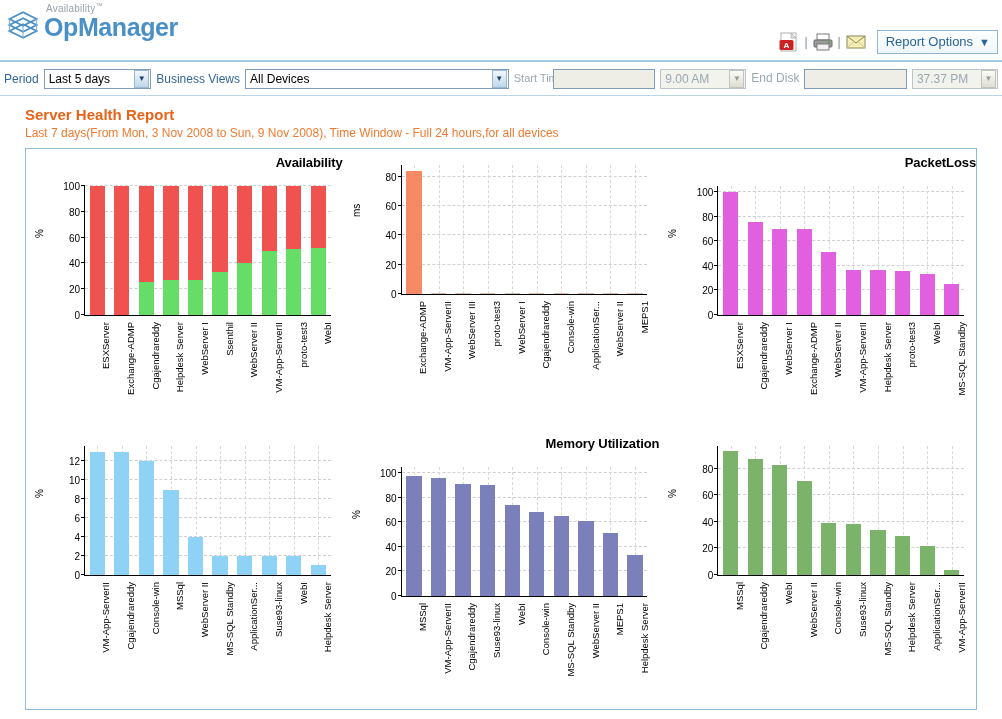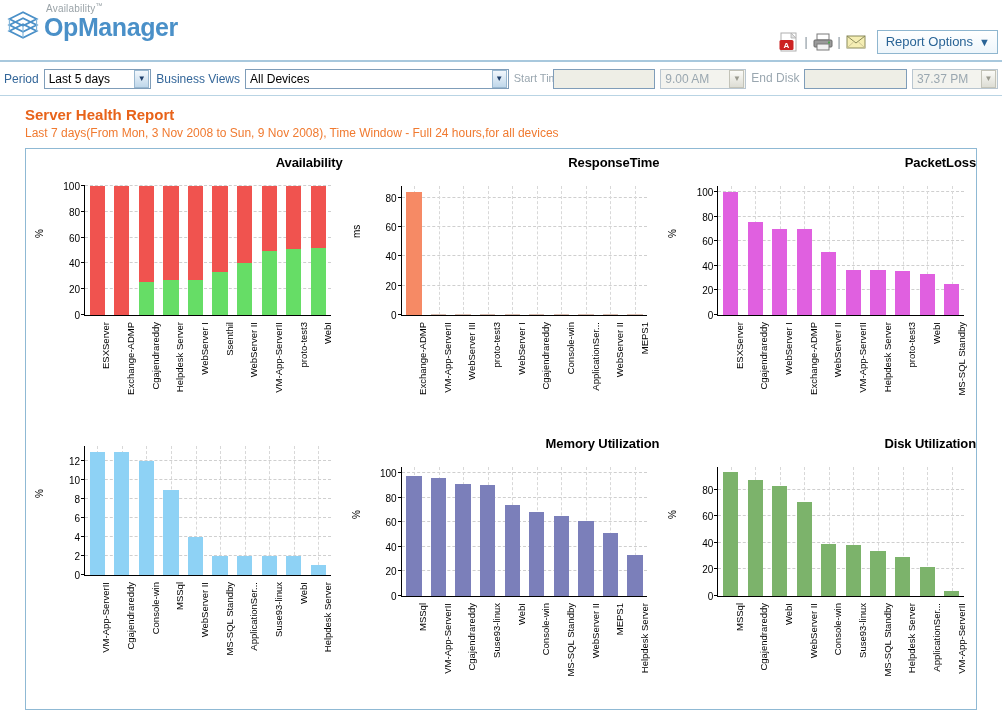--- a/index.html
+++ b/index.html
@@ -432,21 +432,20 @@
             <div class="xl-slot">
               <div class="xl-text">proto-test3</div>
             </div>
             <div class="xl-slot">
               <div class="xl-text">WebI</div>
             </div>
           </div>
         </div>
       </div>
     <div class="chart-cell">
-        <div class="chart-title">ResponseTime</div>
         <div class="plot-wrap">
           <div class="ylabel">ms</div>
           <div class="plot">
             <div class="grid-h" style="bottom: 0%; border-top: none;"></div>
             <div class="tick-mark" style="bottom: 0%;"></div>
             <div class="tick-label" style="bottom: calc(0% + 0px); transform: translateY(50%);">0</div>
             <div class="grid-h" style="bottom: 22.7273%;"></div>
             <div class="tick-mark" style="bottom: 22.7273%;"></div>
             <div class="tick-label" style="bottom: calc(22.7273% + 0px); transform: translateY(50%);">20</div>
             <div class="grid-h" style="bottom: 45.4545%;"></div>
@@ -833,21 +832,20 @@
             <div class="xl-slot">
               <div class="xl-text">MEPS1</div>
             </div>
             <div class="xl-slot">
               <div class="xl-text">Helpdesk Server</div>
             </div>
           </div>
         </div>
       </div>
     <div class="chart-cell">
-        <div class="chart-title">Disk Utilization</div>
         <div class="plot-wrap">
           <div class="ylabel">%</div>
           <div class="plot">
             <div class="grid-h" style="bottom: 0%; border-top: none;"></div>
             <div class="tick-mark" style="bottom: 0%;"></div>
             <div class="tick-label" style="bottom: calc(0% + 0px); transform: translateY(50%);">0</div>
             <div class="grid-h" style="bottom: 20.6186%;"></div>
             <div class="tick-mark" style="bottom: 20.6186%;"></div>
             <div class="tick-label" style="bottom: calc(20.6186% + 0px); transform: translateY(50%);">20</div>
             <div class="grid-h" style="bottom: 41.2371%;"></div>

